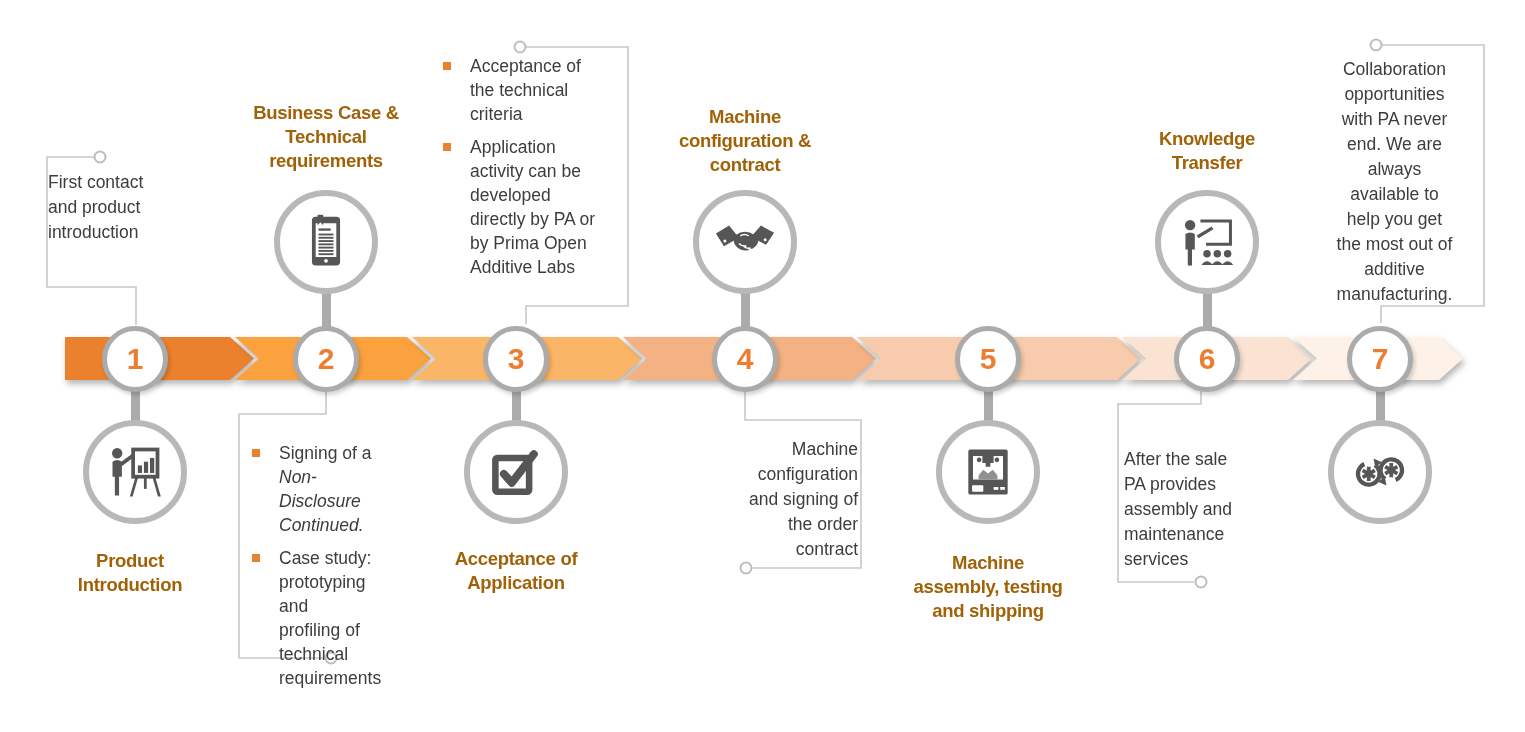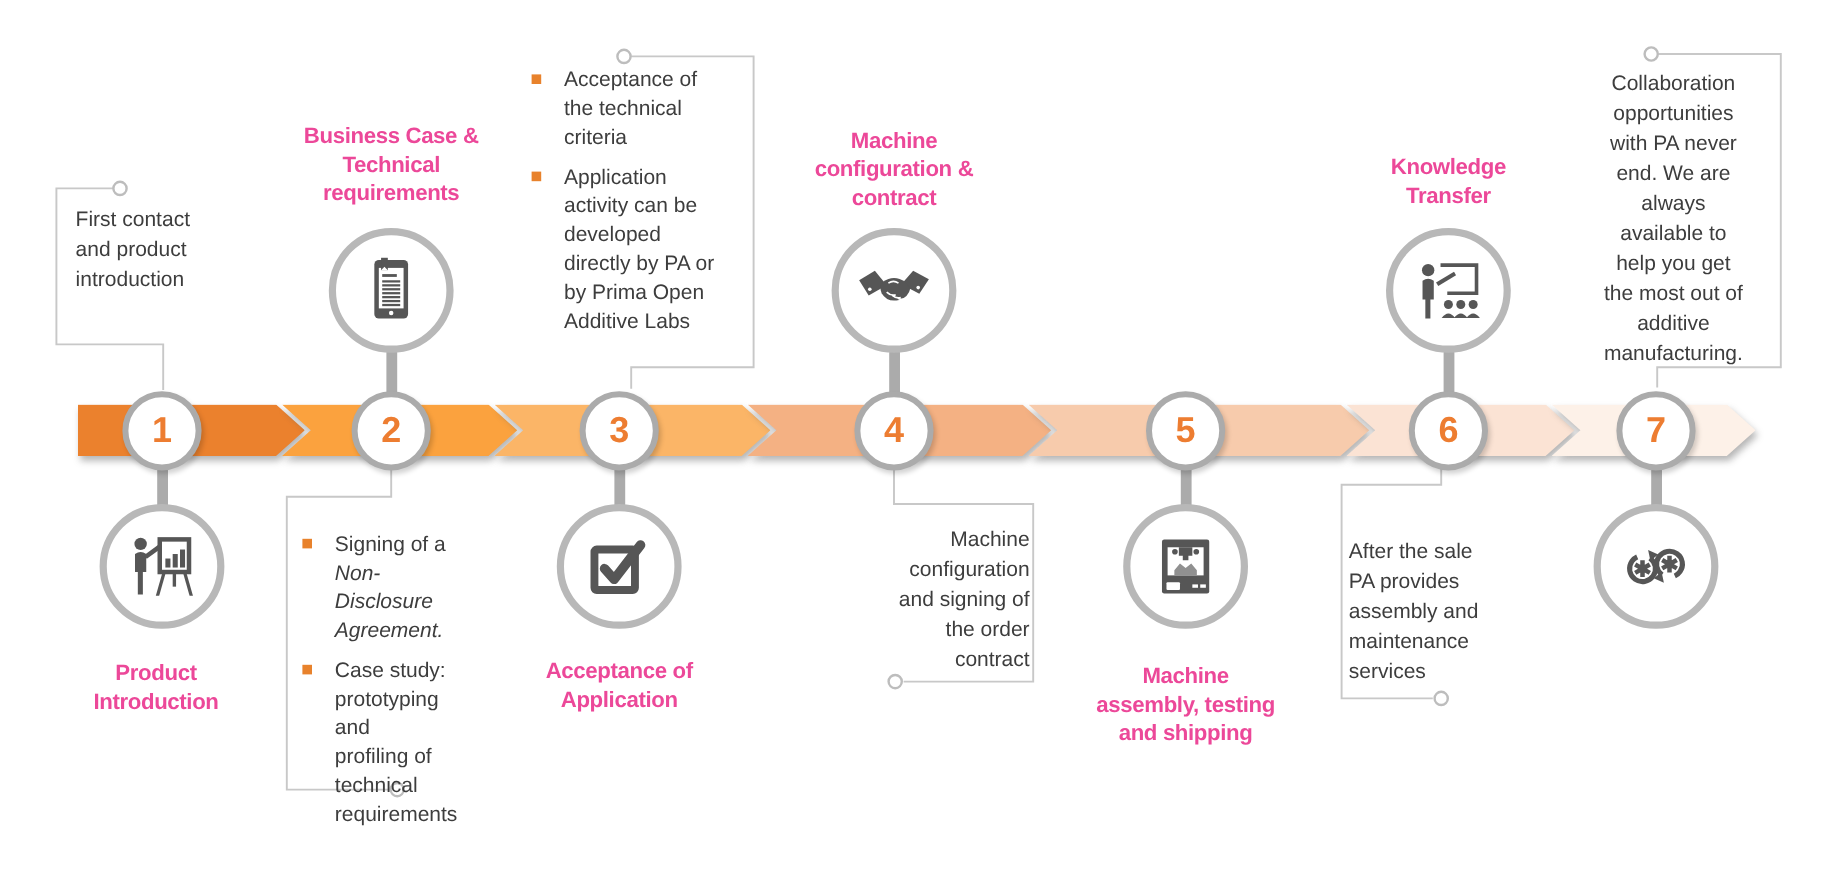--- a/index.html
+++ b/index.html
@@ -13,21 +13,21 @@
   
   .numcircle{position:absolute;top:326px;width:56px;height:56px;border:5px solid #ABABAB;border-radius:50%;
              background:#fff;z-index:5;display:flex;align-items:center;justify-content:center;
              font-size:30px;font-weight:bold;color:#ED7D31;box-shadow:2px 3px 4px rgba(0,0,0,.18);}
   .iconcircle{position:absolute;width:92px;height:92px;border:6px solid #B8B8B8;border-radius:50%;
               background:#fff;z-index:5;display:flex;align-items:center;justify-content:center;}
   .stub{position:absolute;width:9px;background:#ABABAB;z-index:1;border-radius:4px;}
   .stub.toprow{top:290px;height:42px;}
   .stub.bottomrow{top:386px;height:42px;}
   
-  .lbl{position:absolute;font-weight:bold;color:#ec4899;font-size:18.5px;line-height:24px;
+  .lbl{position:absolute;font-weight:bold;color:#a16207;font-size:18.5px;line-height:24px;
        text-align:center;letter-spacing:-0.3px;white-space:pre-line;z-index:6;}
   .note{position:absolute;color:#3D3D3D;font-size:17.5px;line-height:25px;white-space:pre-line;z-index:6;}
   .note.right{text-align:right;}
   .blist{position:absolute;z-index:6;margin:0;padding:0;list-style:none;}
   .blist li{position:relative;padding-left:29px;margin-bottom:9px;color:#3D3D3D;
             font-size:17.5px;line-height:24px;white-space:pre-line;}
   .blist li::before{content:"";position:absolute;left:2px;top:8px;width:8px;height:8px;background:#E8822C;}
   .it{font-style:italic;}
   
   .connectors{position:absolute;left:0;top:0;z-index:3;}
@@ -187,21 +187,21 @@
       <path d="M25 17.5 L34 21.5 L27 27 Z"></path>
       <circle cx="44" cy="30" r="11.5" fill="none" stroke="#565656" stroke-width="4.5" stroke-dasharray="60 13" transform="rotate(125 44 30)"></circle>
       <path d="M39 46.5 L30 42.5 L37 37 Z"></path>
       <g stroke="#565656" stroke-width="4" fill="none">
         <path d="M20 26.5 V41.5 M13.5 30.25 L26.5 37.75 M26.5 30.25 L13.5 37.75"></path>
         <path d="M44 22.5 V37.5 M37.5 26.25 L50.5 33.75 M50.5 26.25 L37.5 33.75"></path>
       </g>
     </svg>
   </div>
 
-  <div class="note" style="left:63px;top:170px;width:130px;">First contact
+  <div class="note" style="left:48px;top:170px;width:130px;">First contact
 and product
 introduction</div>
   <div class="note right" style="left:708px;top:437px;width:150px;">Machine
 configuration
 and signing of
 the order
 contract</div>
   <div class="note" style="left:1124px;top:447px;width:150px;">After the sale
 PA provides
 assembly and
@@ -214,21 +214,21 @@
 always
 available to
 help you get
 the most out of
 additive
 manufacturing.</div>
 
   <ul class="blist" style="left:250px;top:441px;width:145px;">
     <li><span>Signing of a </span><span class="it">Non-
 Disclosure
-Agreement.</span></li>
+Continued.</span></li>
     <li><span>Case study:
 prototyping and
 profiling of
 technical
 requirements</span><span class="it"></span></li>
   </ul>
   <ul class="blist" style="left:441px;top:54px;width:185px;">
     <li><span>Acceptance of
 the technical
 criteria</span><span class="it"></span></li>

